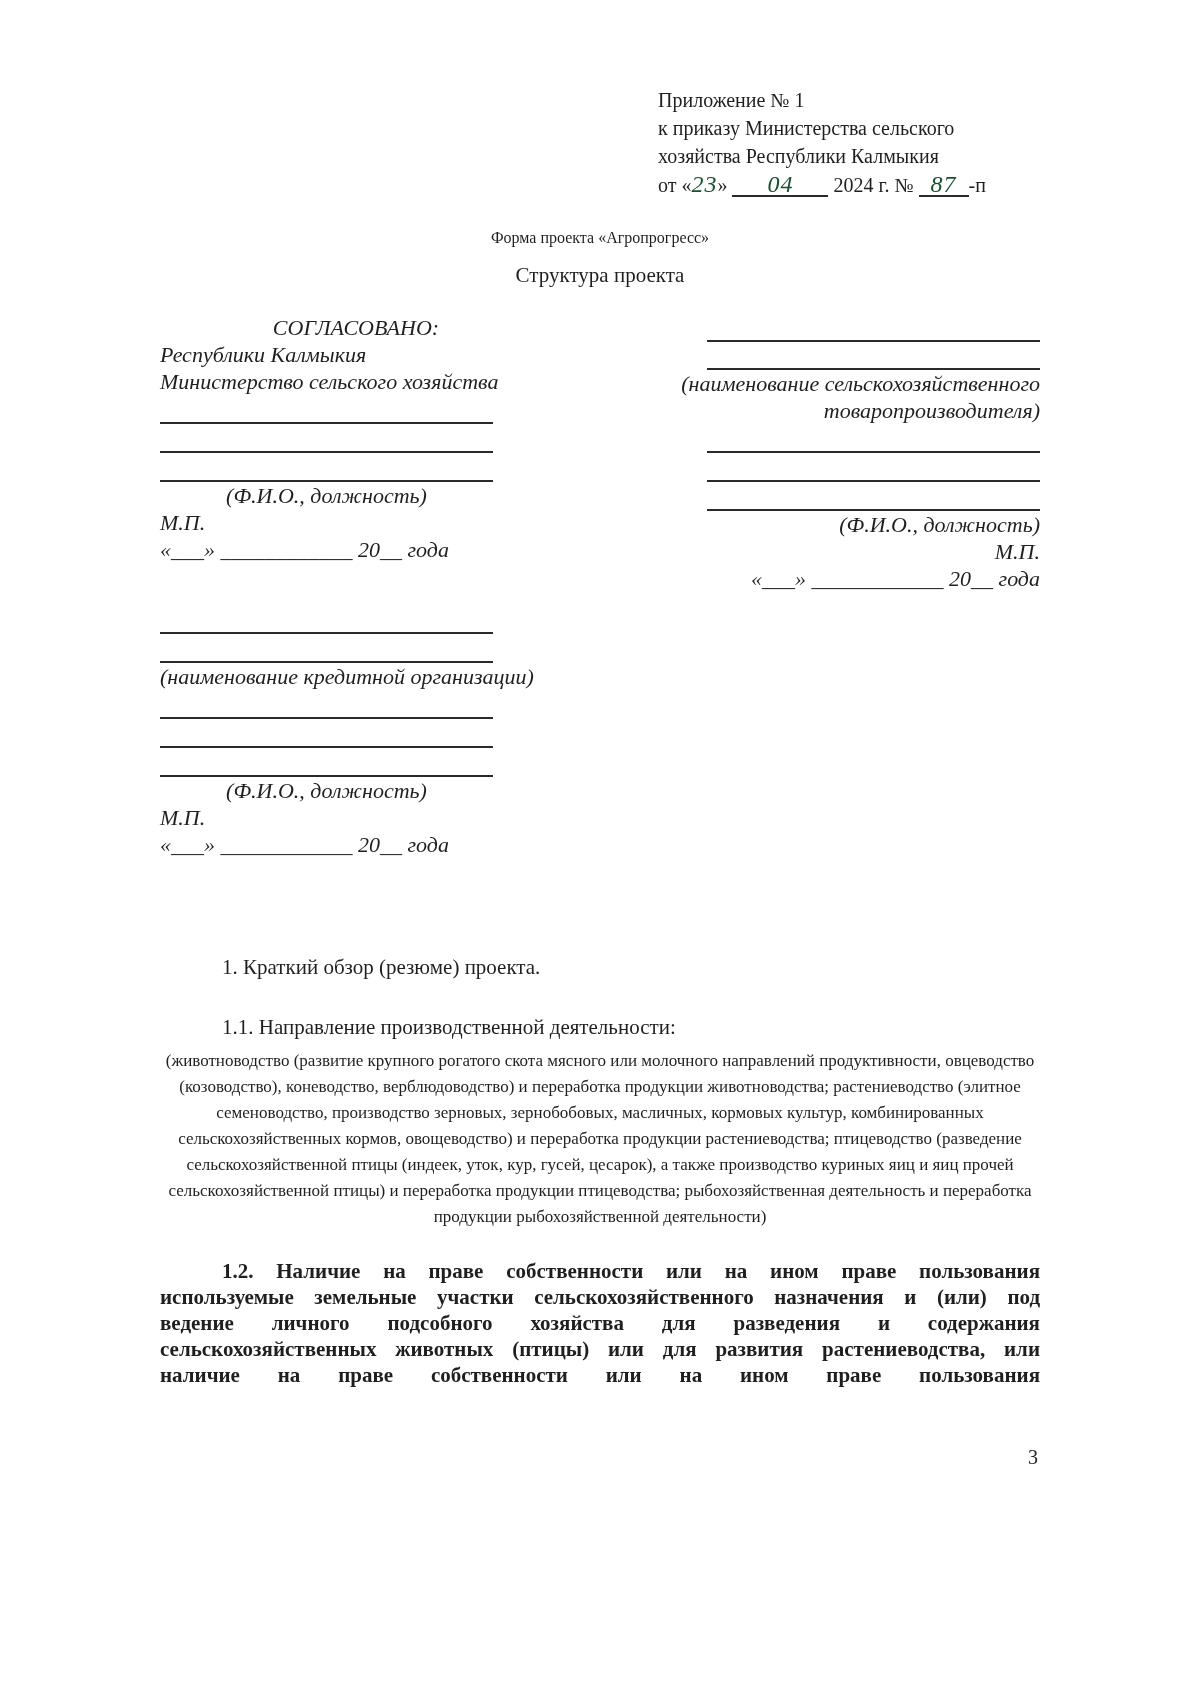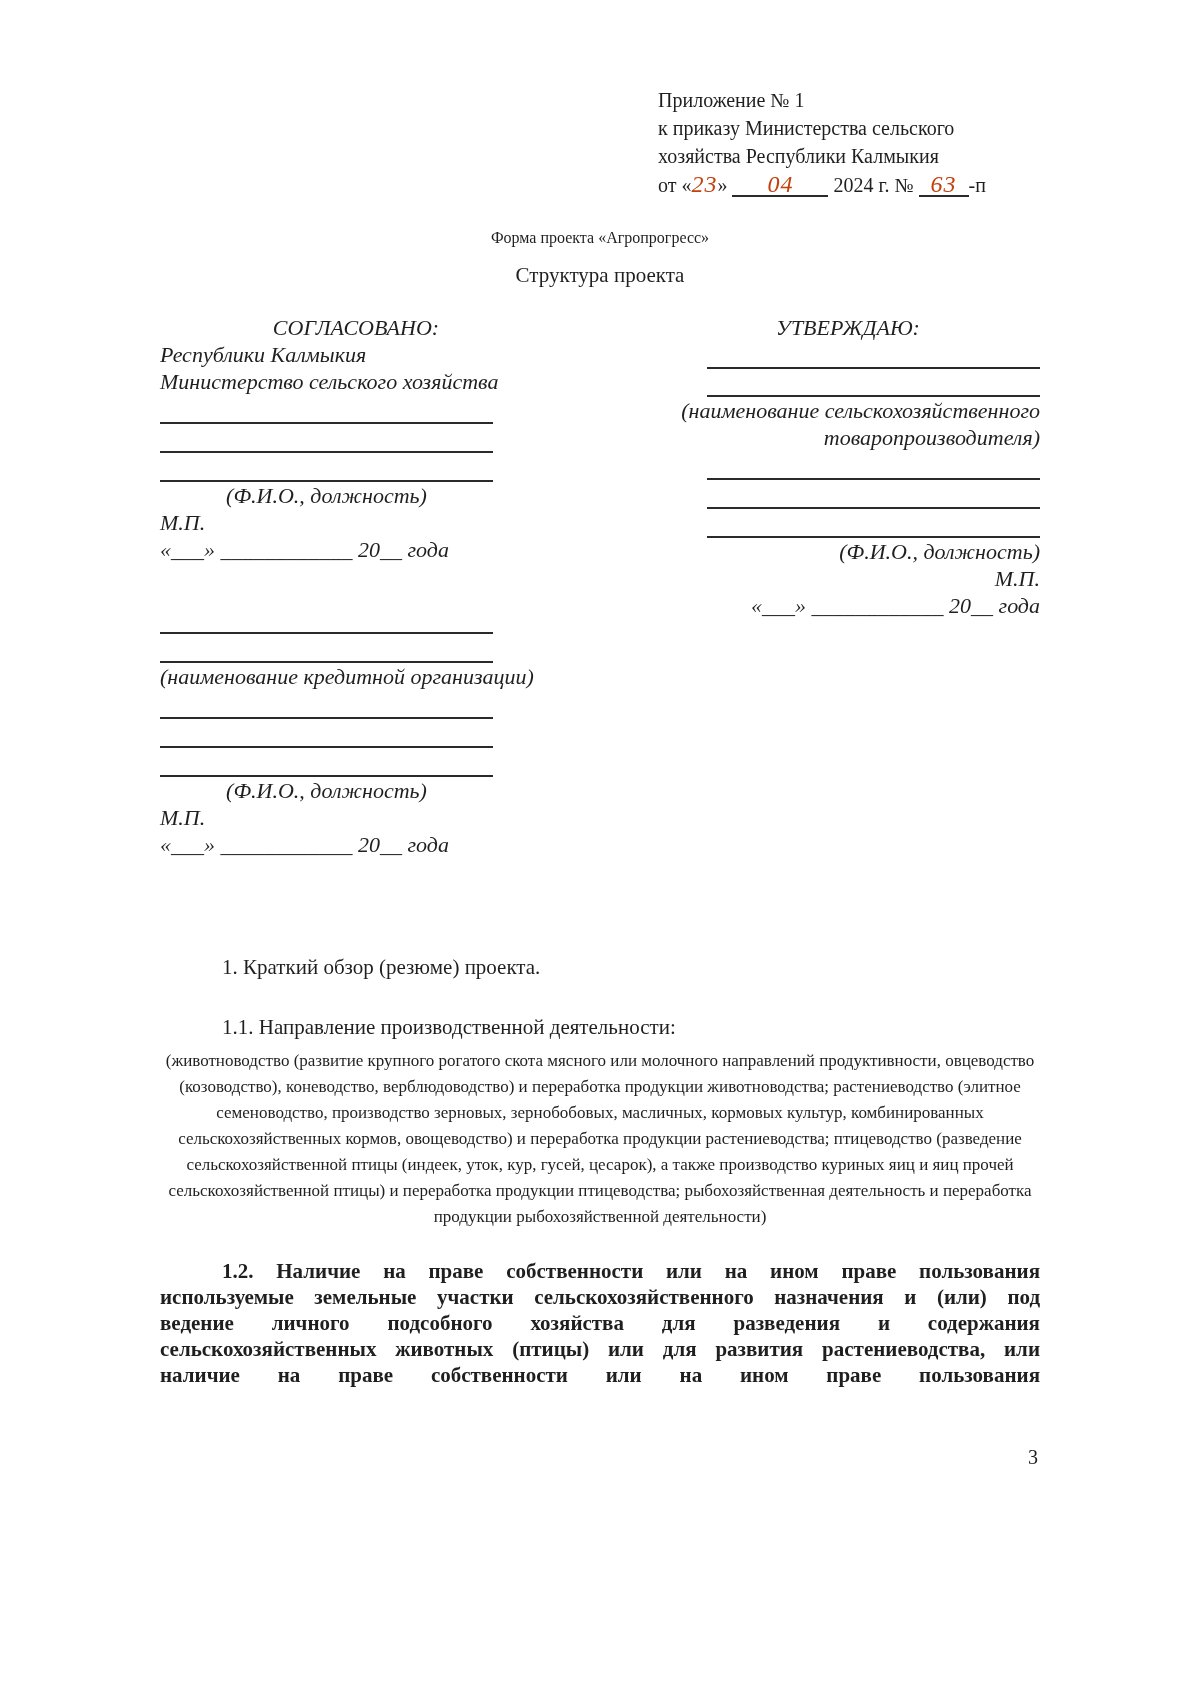--- a/index.html
+++ b/index.html
@@ -10,21 +10,21 @@
   }
   .page{position:relative;width:1200px;height:1695px;padding:86px 160px 0 160px;box-sizing:border-box;overflow:hidden;}
   .content{width:880px;font-size:20px;}
 
   
   .header-block{margin-left:498px;width:382px;font-size:20px;line-height:28px;}
   .header-date{white-space:nowrap;}
   .blank{display:inline-block;border-bottom:2px solid #2a2a2a;text-align:center;vertical-align:baseline;line-height:20px;}
   .blank.month{min-width:96px;}
   .blank.num{min-width:50px;}
-  .hand{font-style:italic;font-size:24px;letter-spacing:1px;color:#c2410c;}
+  .hand{font-style:italic;font-size:24px;letter-spacing:1px;color:#14532d;}
 
   .title{font-size:16px;font-weight:normal;text-align:center;margin:30px 0 0 0;}
   .subtitle{font-size:21px;font-weight:normal;text-align:center;margin:16px 0 0 0;}
 
   
   .columns{display:flex;justify-content:space-between;margin-top:26px;font-size:22px;line-height:27px;font-style:italic;}
   .col-left{width:392px;}
   .col-right{width:384px;}
   .center{text-align:center;}
   .right-text{text-align:right;}
@@ -51,21 +51,21 @@
 <div class="page">
   <div class="content">
 
     <div class="header-block">
       <div>Приложение № 1</div>
       <div>к приказу Министерства сельского</div>
       <div>хозяйства Республики Калмыкия</div>
       <div class="header-date"><span>от «</span><span class="hand">23</span><span>»</span>
         <span class="blank month"><span class="hand">04</span></span>
         <span>2024 г. №</span>
-        <span class="blank num"><span class="hand">63</span></span><span>-п</span>
+        <span class="blank num"><span class="hand">87</span></span><span>-п</span>
       </div>
     </div>
 
     <h1 class="title">Форма проекта «Агропрогресс»</h1>
     <h2 class="subtitle">Структура проекта</h2>
 
     <div class="columns">
 
       <div class="col-left">
         <div class="center">СОГЛАСОВАНО:</div>
@@ -91,21 +91,20 @@
             <div class="sig-line"></div>
             <div class="sig-line"></div>
           </div>
           <div class="caption-center">(Ф.И.О., должность)</div>
           <div>М.П.</div>
           <div>«___» ____________ 20__ года</div>
         </div>
       </div>
 
       <div class="col-right">
-        <div class="center">УТВЕРЖДАЮ:</div>
         <div class="w333 pull-right">
           <div class="sig-line h26"></div>
           <div class="sig-line h26"></div>
         </div>
         <div class="right-text">(наименование сельскохозяйственного</div>
         <div class="right-text">товаропроизводителя)</div>
         <div class="w333 pull-right">
           <div class="sig-line"></div>
           <div class="sig-line"></div>
           <div class="sig-line"></div>

